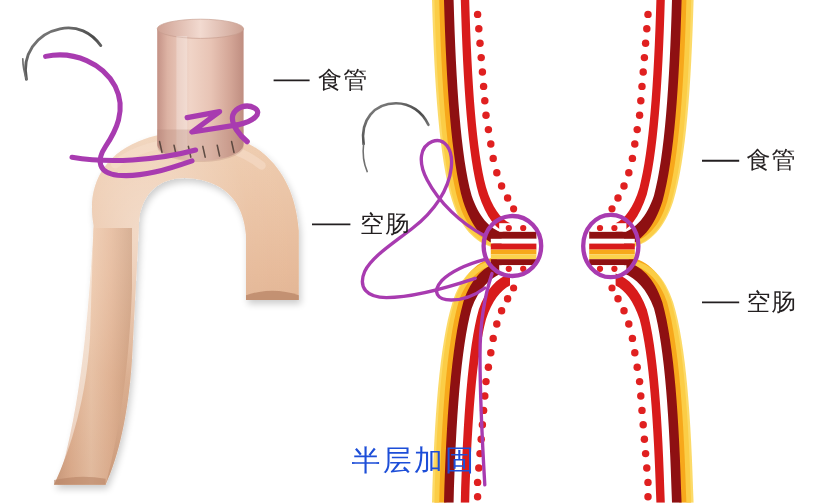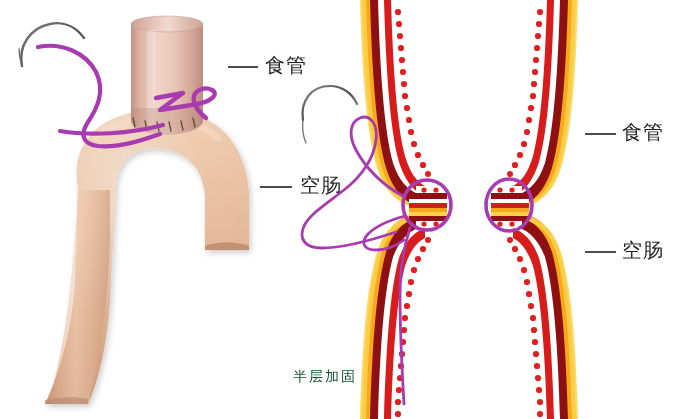--- a/index.html
+++ b/index.html
@@ -8,32 +8,32 @@
     background:#ffffff;
     font-family:"Liberation Sans","DejaVu Sans",sans-serif;
     overflow:hidden;
     position:relative;
   }
   #stage{position:absolute;left:0;top:0;width:685px;height:419px;}
   svg.layer{position:absolute;left:0;top:0;width:685px;height:419px;}
 
   .label-text{
     position:absolute;
-    font-family:Liberation Mono, monospace;
+    font-family:Liberation Serif, serif;
     color:#231f20;
     font-size:20px;
     line-height:20px;
     letter-spacing:1px;
     white-space:nowrap;
   }
   .caption-text{
     position:absolute;
     font-family:Liberation Sans, sans-serif;
-    color:#14532d;
-    font-size:14px;
+    color:#1d4ed8;
+    font-size:24px;
     letter-spacing:2px;
     white-space:nowrap;
   }
   #lbl-eso-left{left:265px;top:57px;}
   #lbl-jej-left{left:300px;top:177px;}
   #lbl-eso-right{left:622px;top:124px;}
   #lbl-jej-right{left:622px;top:242px;}
   #caption{left:293px;top:368px;}
 </style>
 </head>

